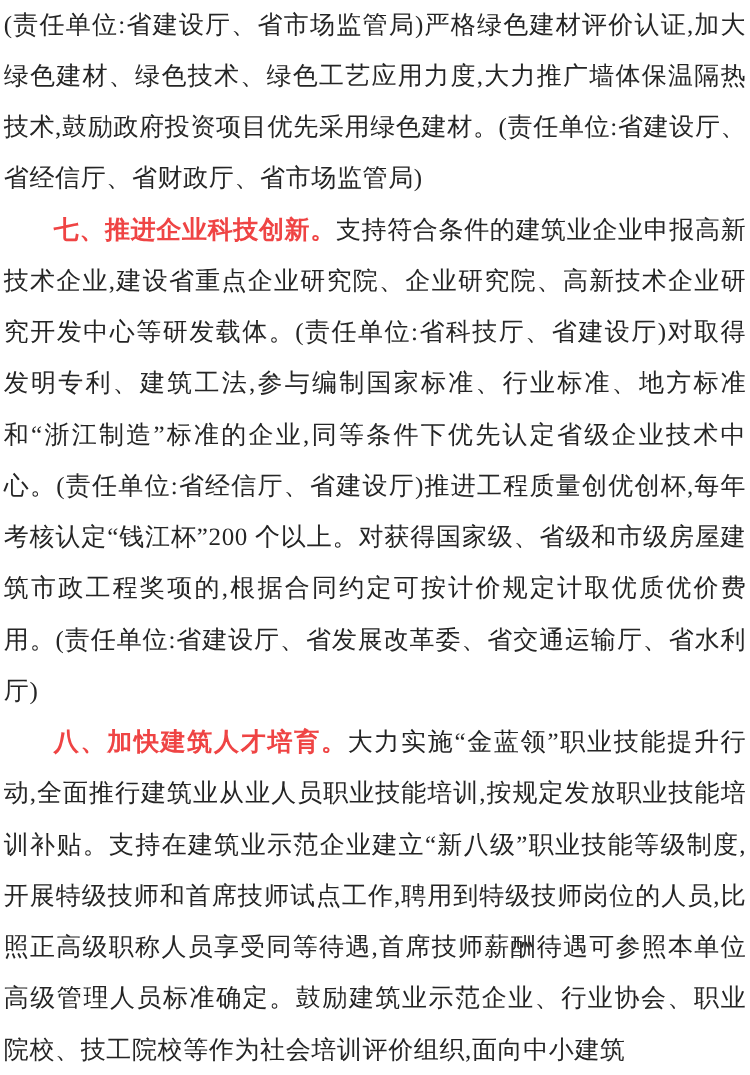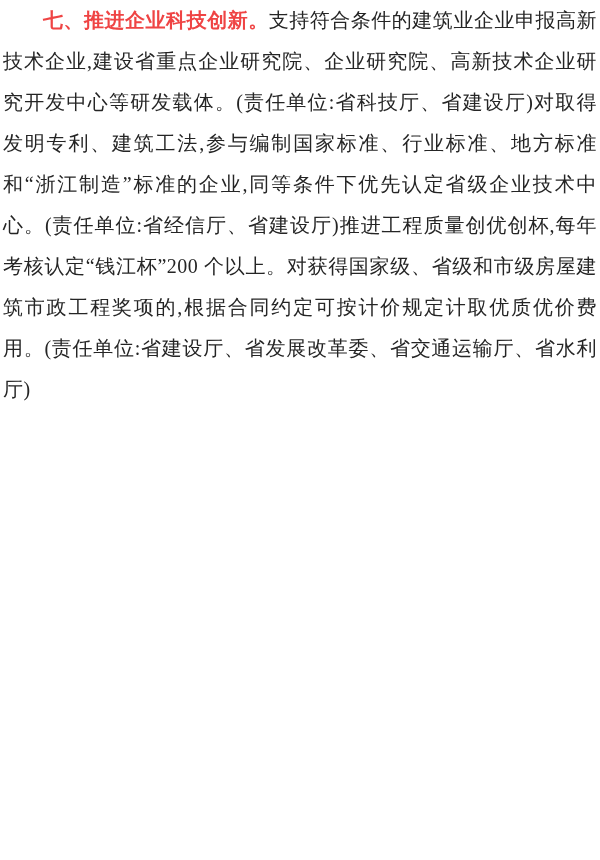--- a/index.html
+++ b/index.html
@@ -35,17 +35,19 @@
     font-weight: 700;
     font-family: "Liberation Sans", "DejaVu Sans", sans-serif;
     color: #ef4444;
   }
 </style>
 </head>
 <body>
 
 <div class="doc-page">
 
+  <p class="para"><span>(责任单位:省建设厅、省市场监管局)严格绿色建材评价认证,加大绿色建材、绿色技术、绿色工艺应用力度,大力推广墙体保温隔热技术,鼓励政府投资项目优先采用绿色建材。(责任单位:省建设厅、省经信厅、省财政厅、省市场监管局)</span></p>
 
   <p class="para indent"><span class="section-heading">七、推进企业科技创新。</span><span>支持符合条件的建筑业企业申报高新技术企业,建设省重点企业研究院、企业研究院、高新技术企业研究开发中心等研发载体。(责任单位:省科技厅、省建设厅)对取得发明专利、建筑工法,参与编制国家标准、行业标准、地方标准和“浙江制造”标准的企业,同等条件下优先认定省级企业技术中心。(责任单位:省经信厅、省建设厅)推进工程质量创优创杯,每年考核认定“钱江杯”200 个以上。对获得国家级、省级和市级房屋建筑市政工程奖项的,根据合同约定可按计价规定计取优质优价费用。(责任单位:省建设厅、省发展改革委、省交通运输厅、省水利厅)</span></p>
 
+  <p class="para indent"><span class="section-heading">八、加快建筑人才培育。</span><span>大力实施“金蓝领”职业技能提升行动,全面推行建筑业从业人员职业技能培训,按规定发放职业技能培训补贴。支持在建筑业示范企业建立“新八级”职业技能等级制度,开展特级技师和首席技师试点工作,聘用到特级技师岗位的人员,比照正高级职称人员享受同等待遇,首席技师薪酬待遇可参照本单位高级管理人员标准确定。鼓励建筑业示范企业、行业协会、职业院校、技工院校等作为社会培训评价组织,面向中小建筑</span></p>
 
 </div>
 
 </body></html>

